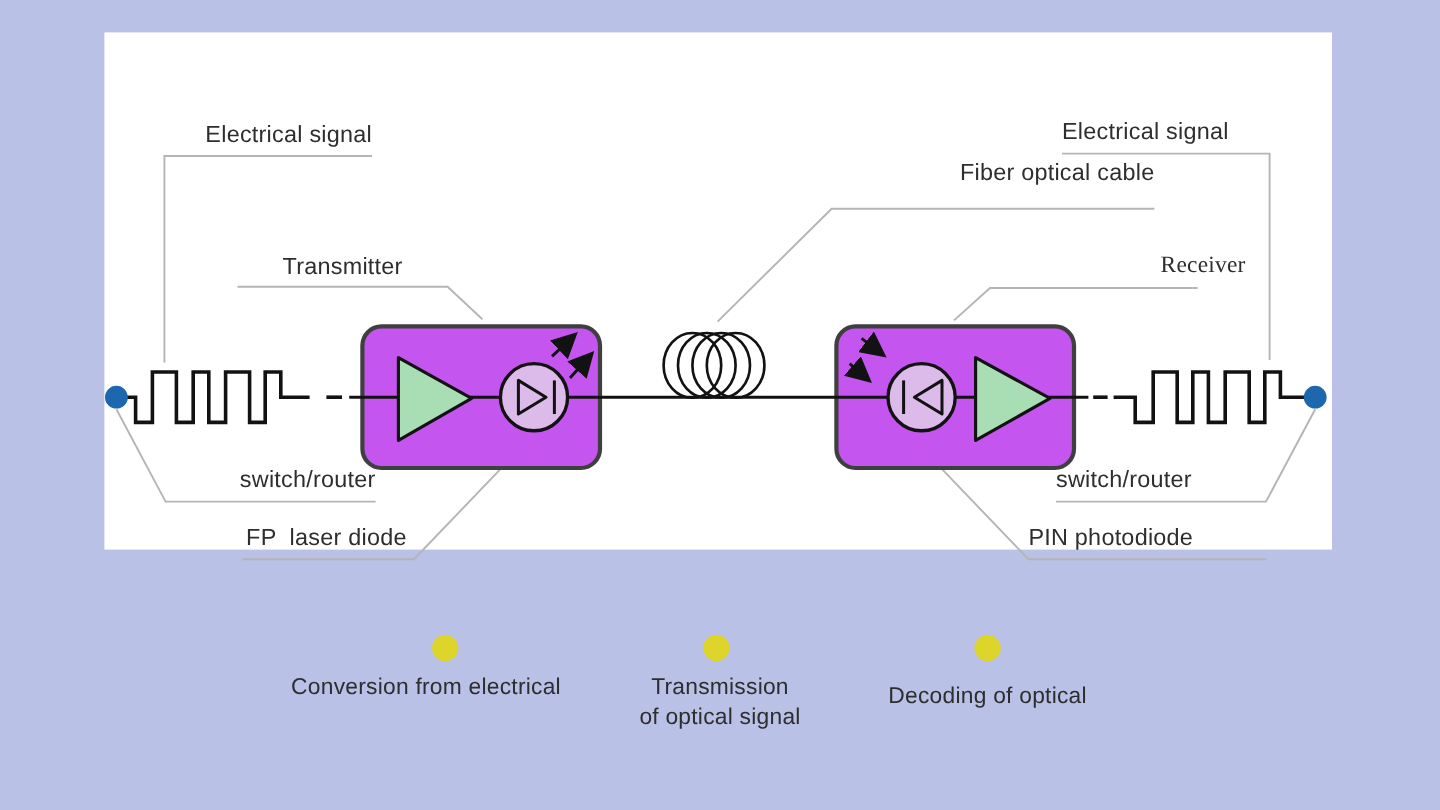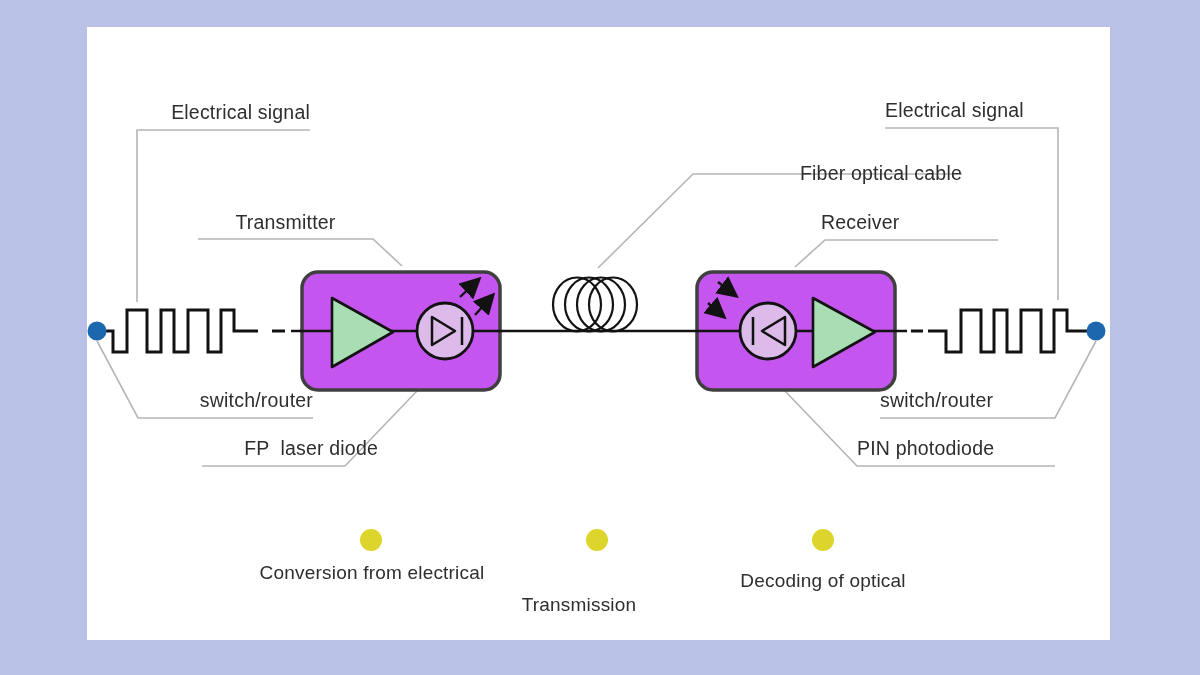--- a/index.html
+++ b/index.html
@@ -3,21 +3,21 @@
 <meta charset="utf-8">
 <style>
   html,body{margin:0;padding:0;}
   body{
     width:1200px;height:675px;overflow:hidden;
     background:var(--bg,#bac1e6);
     font-family:"Liberation Sans", sans-serif;
     position:relative;
   }
   .card{
-    position:absolute;left:87px;top:27px;width:1023px;height:613px;
+    position:absolute;left:87px;top:27px;width:1023px;height:431px;
     background:var(--card,#ffffff);
   }
   .diagram-svg{position:absolute;left:0;top:0;}
   .label{
     position:absolute;
     font-size:19.5px;
     color:var(--text-ink,#2e2e2e);
     letter-spacing:.2px;
     white-space:pre;
     line-height:22px;
@@ -99,31 +99,32 @@
     <circle cx="10" cy="304" r="9.5" fill="var(--endpoint-blue,#1c67ae)"></circle>
     <circle cx="1009" cy="304" r="9.5" fill="var(--endpoint-blue,#1c67ae)"></circle>
 
     <circle cx="284" cy="513" r="11" fill="var(--marker-yellow,#ddd52c)"></circle>
     <circle cx="510" cy="513" r="11" fill="var(--marker-yellow,#ddd52c)"></circle>
     <circle cx="736" cy="513" r="11" fill="var(--marker-yellow,#ddd52c)"></circle>
   </svg>
 
   <div class="label" style="left:50px;top:74px;width:173px;text-align:right;">Electrical signal</div>
   <div class="label" style="left:111px;top:184px;width:175px;text-align:center;">Transmitter</div>
-  <div class="label" style="left:606px;top:135px;width:269px;text-align:right;">Fiber optical cable</div>
-  <div class="label" style="left:734px;top:184px;width:173px;text-align:left;">Receiver</div>
+  <div class="label" style="left:606px;top:106px;width:269px;text-align:right;">Fiber optical cable</div>
+  <div class="label" style="left:778px;top:184px;width:173px;text-align:right;font-family:Liberation Serif, serif;">Receiver</div>
   <div class="label" style="left:798px;top:72px;width:173px;text-align:left;">Electrical signal</div>
   <div class="label" style="left:51px;top:362px;width:175px;text-align:right;">switch/router</div>
   <div class="label" style="left:793px;top:362px;width:175px;text-align:left;">switch/router</div>
-  <div class="label" style="left:131px;top:410px;width:160px;text-align:right;">FP  laser diode</div>
+  <div class="label" style="left:105px;top:410px;width:160px;text-align:center;">FP  laser diode</div>
   <div class="label" style="left:770px;top:410px;width:198px;text-align:left;">PIN photodiode</div>
 
-  <div class="caption" style="left:145px;top:533px;">
+  <div class="caption" style="left:128px;top:533px;">
     <div>Conversion from electrical</div>
   </div>
-  <div class="caption" style="left:352px;top:533px;margin-top:32px;">
+  <div class="caption" style="left:373px;top:533px;">
     <div>Transmission</div>
+    <div>of optical signal</div>
   </div>
   <div class="caption" style="left:596px;top:541px;">
     <div>Decoding of optical</div>
   </div>
 
 </div>
 
 </body></html>

